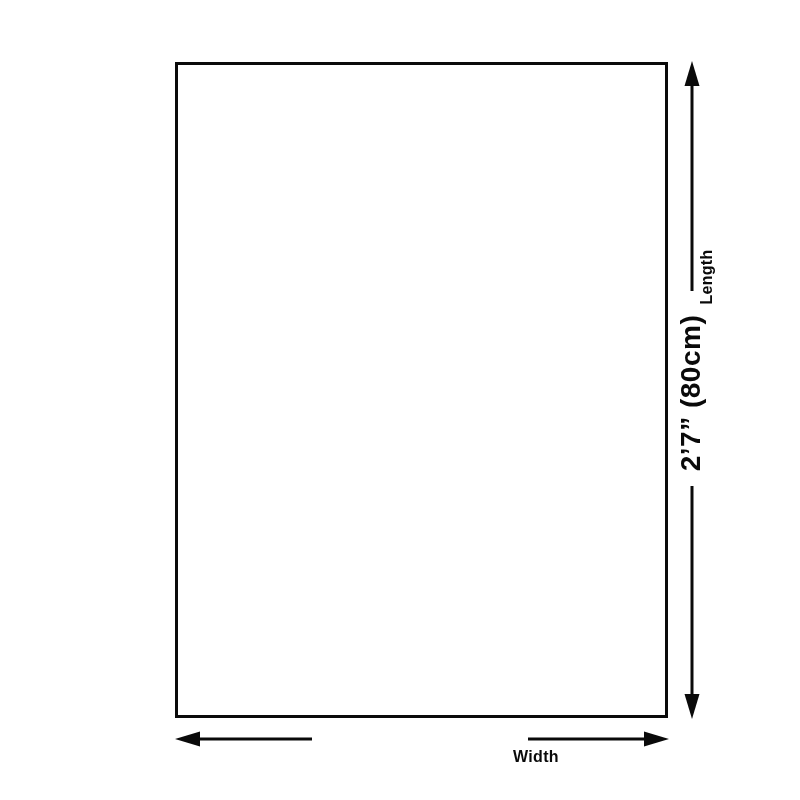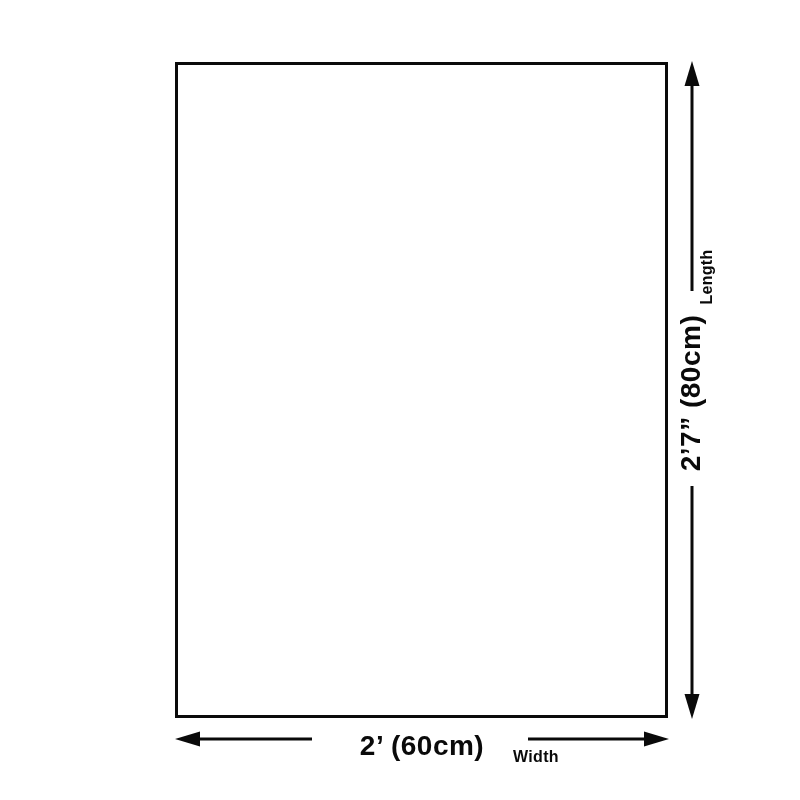--- a/index.html
+++ b/index.html
@@ -66,21 +66,20 @@
     </g>
 
     <g>
       <polygon points="175,739 200,731.5 200,746.5"></polygon>
       <line x1="198" y1="739" x2="312" y2="739"></line>
       <line x1="528" y1="739" x2="646" y2="739"></line>
       <polygon points="669,739 644,731.5 644,746.5"></polygon>
     </g>
   </svg>
 
-  <div id="width-value" class="dim-text dim-value center-anchor">2’ (60cm)</div>
 
   <div id="width-label" class="dim-text dim-label center-anchor">Width</div>
 
   <div id="length-value" class="dim-text dim-value rot-anchor">2’7” (80cm)</div>
 
   <div id="length-label" class="dim-text dim-label rot-anchor">Length</div>
 
 </div>
 
 </body></html>

